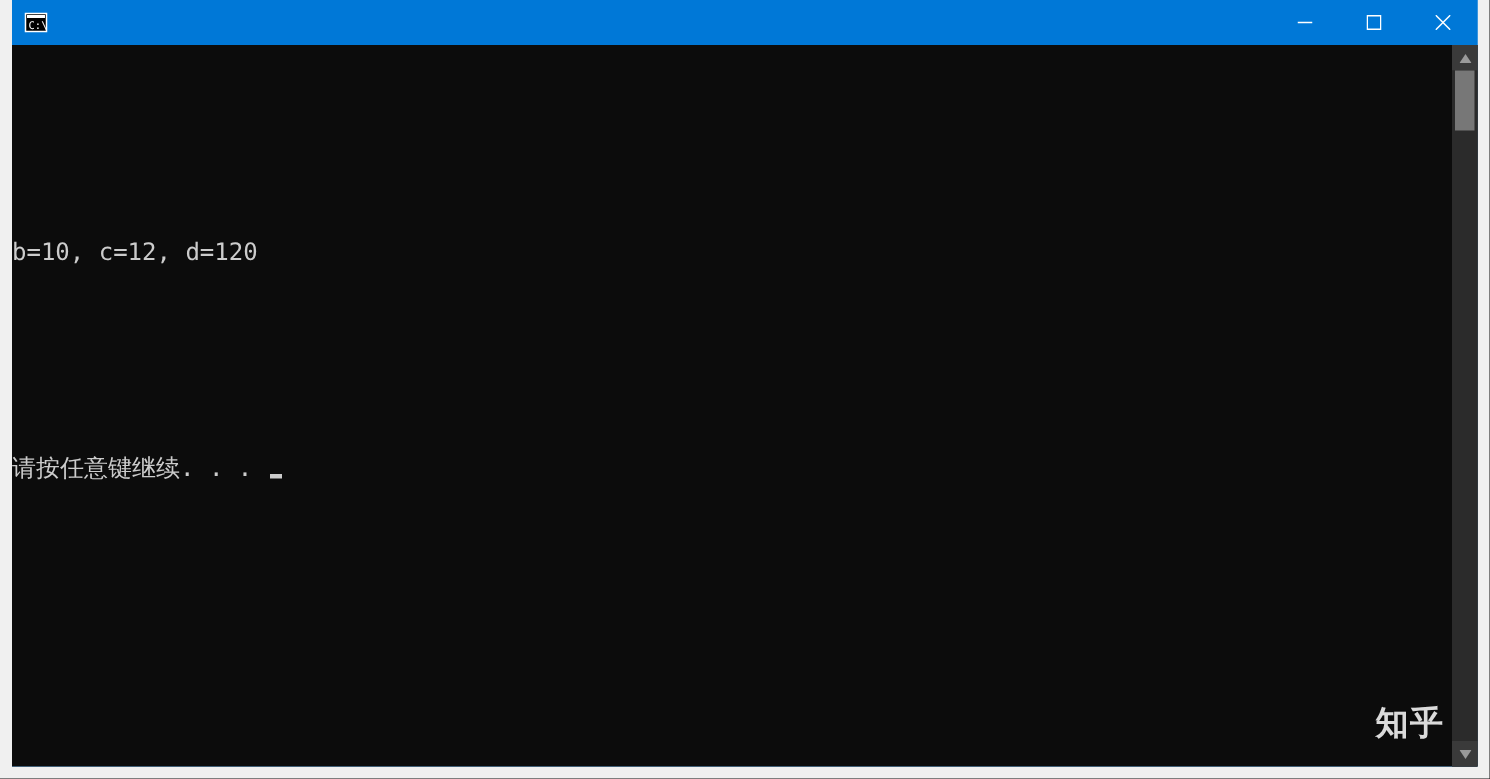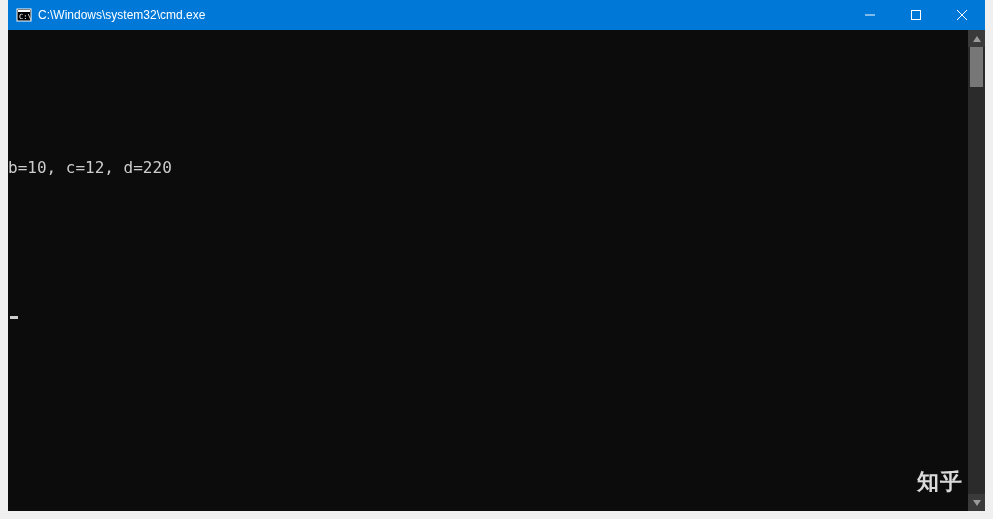--- a/index.html
+++ b/index.html
@@ -125,21 +125,20 @@
 
 <div class="window">
   <div class="titlebar">
     <span class="titlebar-icon">
       <svg width="16" height="16" viewBox="0 0 16 16">
         <rect x="1" y="2" width="14" height="12" fill="#000" stroke="#fff" stroke-width="1"></rect>
         <rect x="2" y="3" width="12" height="2" fill="#fff"></rect>
         <text x="3" y="12" font-size="7" fill="#fff" font-family="monospace">C:\</text>
       </svg>
     </span>
-    <span class="titlebar-title">C:\Windows\system32\cmd.exe</span>
     <span class="titlebar-spacer"></span>
     <div class="win-btn">
       <svg width="10" height="10" viewBox="0 0 10 10">
           <line x1="0" y1="5" x2="10" y2="5" stroke="#fff" stroke-width="1"></line>
         </svg>
     </div>
     <div class="win-btn">
       <svg width="10" height="10" viewBox="0 0 10 10">
           <rect x="0.5" y="0.5" width="9" height="9" fill="none" stroke="#fff" stroke-width="1"></rect>
         </svg>
@@ -147,23 +146,23 @@
     <div class="win-btn close">
       <svg width="10" height="10" viewBox="0 0 10 10">
           <line x1="0" y1="0" x2="10" y2="10" stroke="#fff" stroke-width="1"></line>
           <line x1="10" y1="0" x2="0" y2="10" stroke="#fff" stroke-width="1"></line>
         </svg>
     </div>
   </div>
   <div class="client">
     <div class="terminal">
       <div class="line"></div>
-      <div class="line">b=10, c=12, d=220</div>
+      <div class="line">b=10, c=12, d=120</div>
       <div class="line"></div>
-      <div class="line"><span class="cursor"></span></div>
+      <div class="line"><span>请按任意键继续. . . </span><span class="cursor"></span></div>
     </div>
     <div class="scrollbar">
       <div class="scroll-arrow">
         <svg width="8" height="6" viewBox="0 0 8 6">
             <polygon points="4,0 8,6 0,6" fill="#9a9a9a"></polygon>
           </svg>
       </div>
       <div class="scroll-track">
         <div class="scroll-thumb"></div>
       </div>

